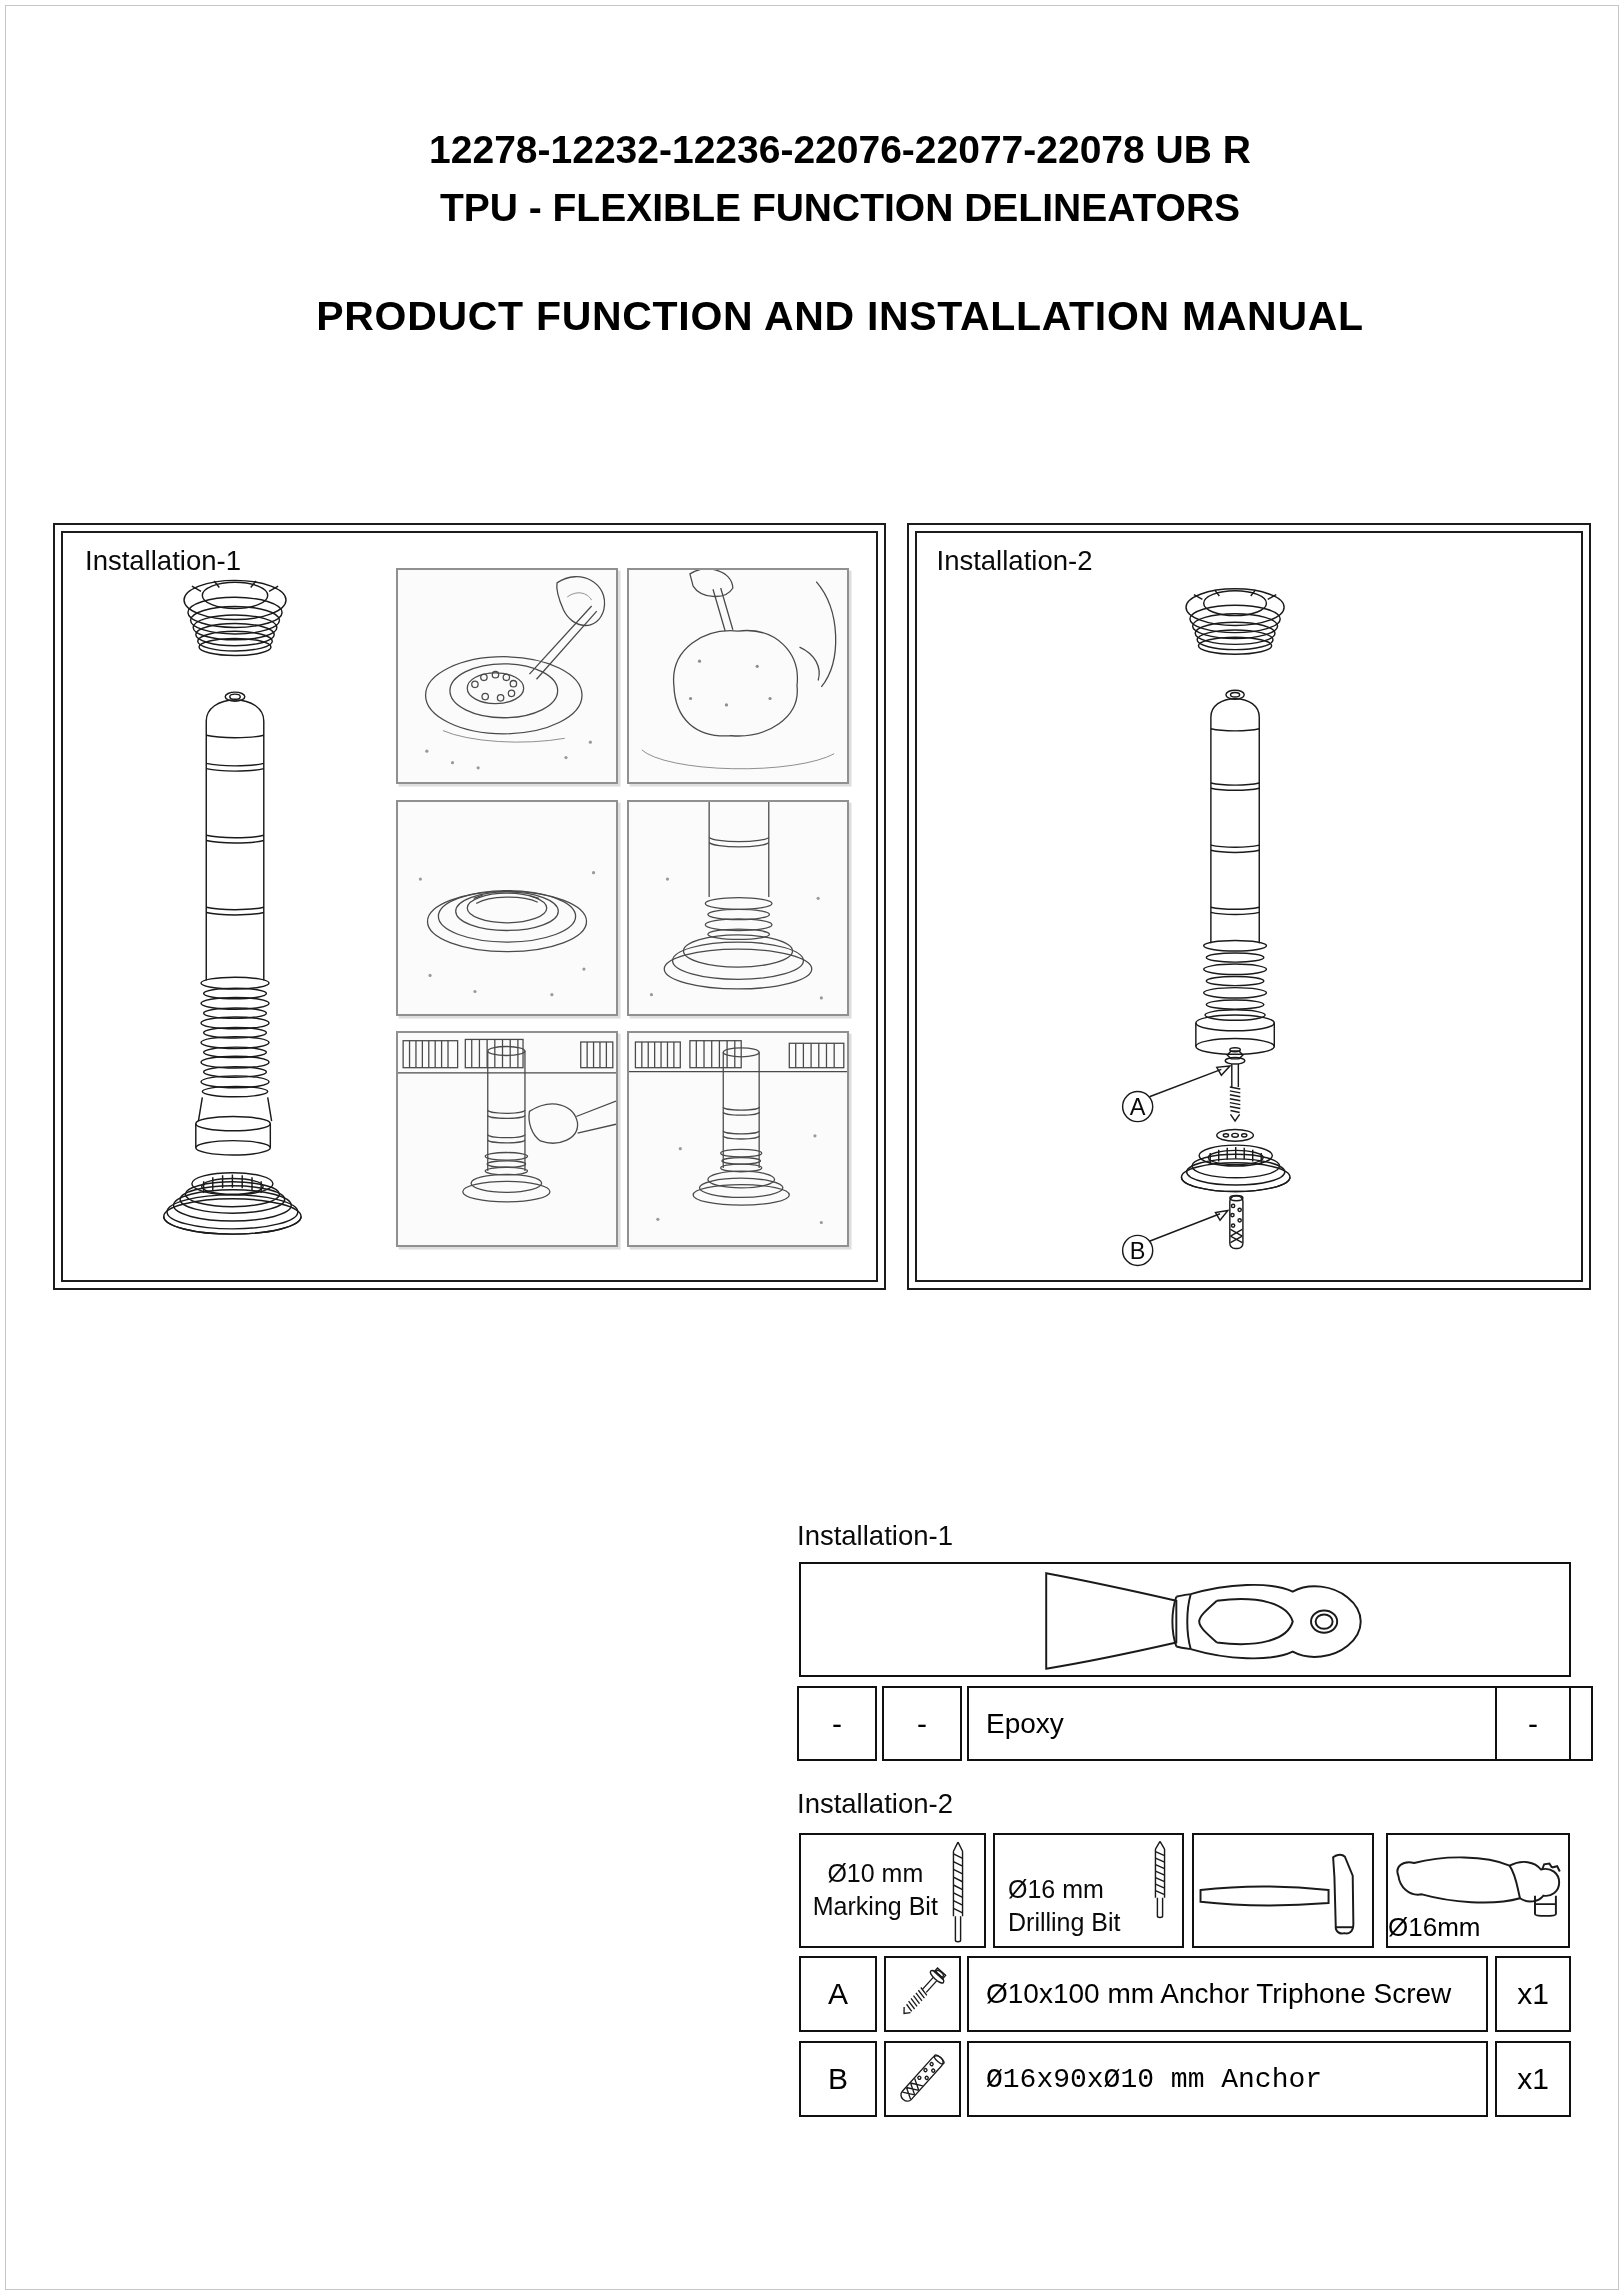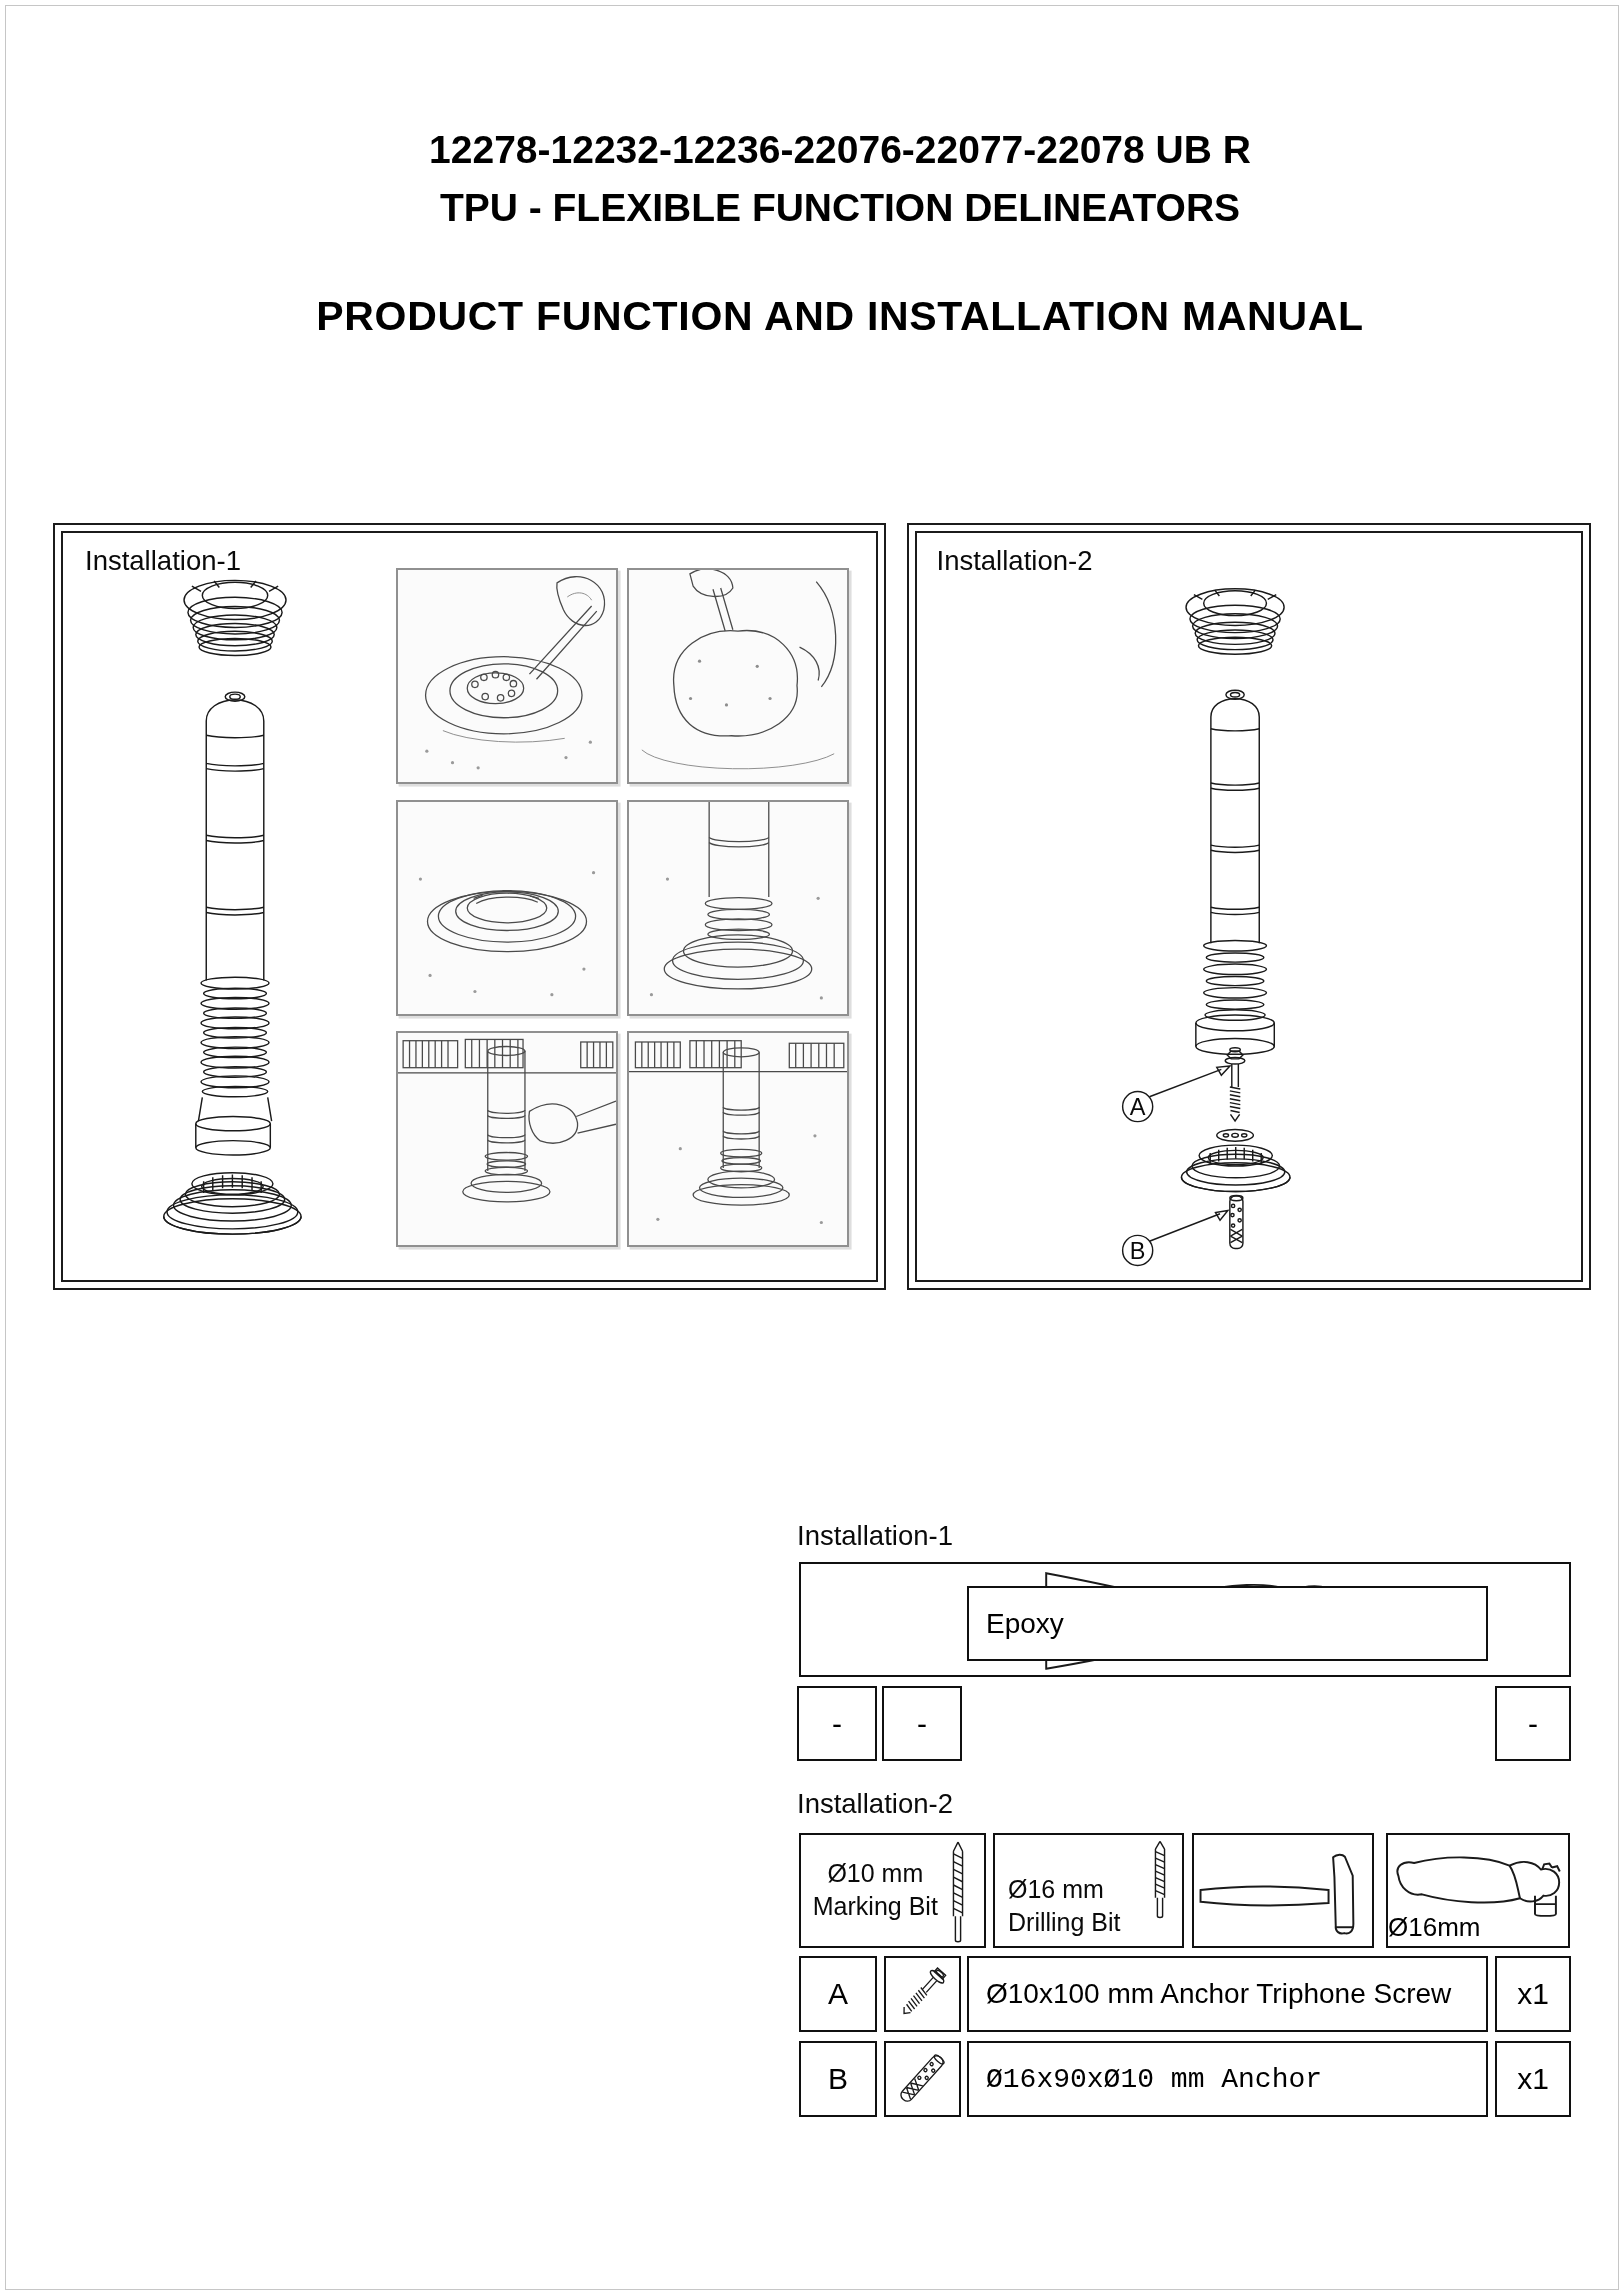--- a/index.html
+++ b/index.html
@@ -324,21 +324,21 @@
         <path d="M 596 46 C 650 30 718 26 752 42 C 778 28 814 33 836 51 C 851 63 856 76 856 88 C 856 100 851 113 836 125 C 814 143 778 148 752 134 C 718 150 650 146 596 130"></path>
         <path d="M 636 56 C 600 88 600 88 636 120 M 636 56 C 700 48 744 60 752 88 C 744 116 700 128 636 120"></path>
         <ellipse cx="800" cy="88" rx="20" ry="17"></ellipse>
         <ellipse cx="800" cy="88" rx="13" ry="11"></ellipse>
       </g>
     </svg>
   </div>
 
   <div class="box cell" style="left:797px; top:1686px; width:80px; height:75px;">-</div>
   <div class="box cell" style="left:882px; top:1686px; width:80px; height:75px;">-</div>
-  <div class="box cell cell-name" style="left:967px; top:1586px; width:521px; height:75px;text-align:center;">Epoxy</div>
+  <div class="box cell cell-name" style="left:967px; top:1686px; width:626px; height:75px;text-align:center;">Epoxy</div>
   <div class="box cell" style="left:1495px; top:1686px; width:76px; height:75px;">-</div>
 
   <div class="m-label" style="left:797px; top:1788px;">Installation-2</div>
 
   <div class="box" style="left:799px; top:1833px; width:187px; height:115px;text-align:center;">
     <div class="tool-text" style="left:11.8px; top:22px;">
       <div>Ø10 mm</div>
       <div>Marking Bit</div>
     </div>
     <svg class="abs" style="right:13px; top:3.9px;" width="26" height="105" viewBox="0 0 40 160">

